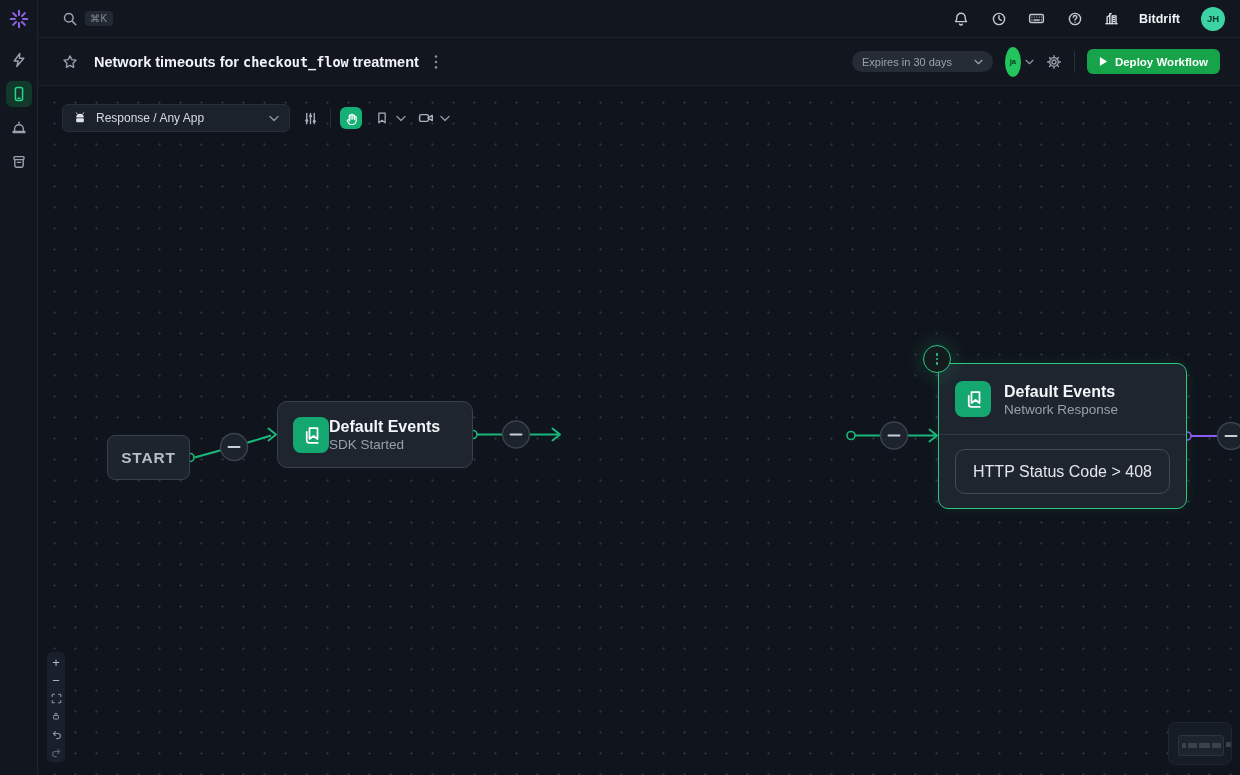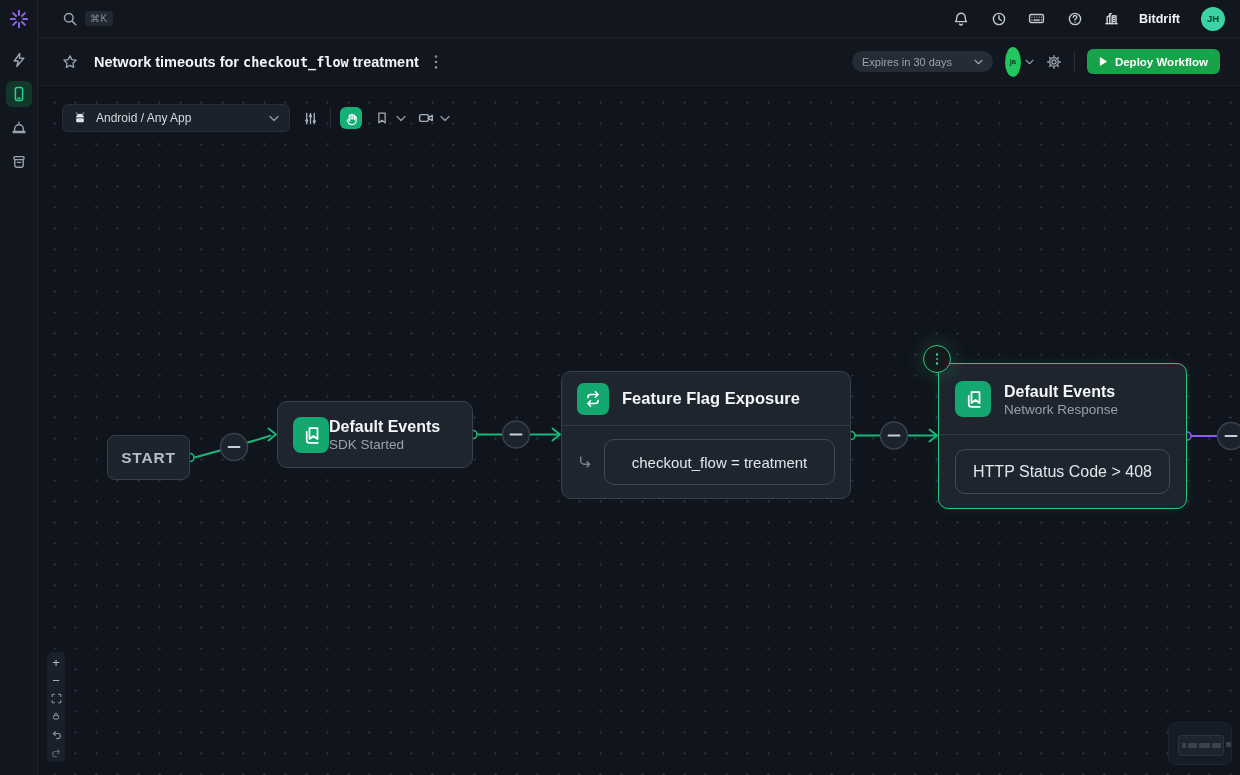--- a/index.html
+++ b/index.html
@@ -264,21 +264,21 @@
 
       <div class="flow-toolbar">
         <div class="platform-select">
           <span>
             <svg width="14" height="14" viewBox="0 0 16 16">
                 <path d="M3.6 7.4a4.4 4.4 0 0 1 8.8 0Z" fill="#dfe3e9"></path>
                 <path d="M4.8 3.4 3.9 2.1M11.2 3.4l.9-1.3" stroke="#dfe3e9" stroke-width="1.1" stroke-linecap="round"></path>
                 <rect x="3.6" y="8.2" width="8.8" height="4.6" rx="1.4" fill="#dfe3e9"></rect>
               </svg>
           </span>
-          <span>Android / Any App</span>
+          <span>Response / Any App</span>
           <span class="chev">
             <svg width="10" height="7" viewBox="0 0 10 7" fill="none" stroke="currentColor" stroke-width="1.4" stroke-linecap="round" stroke-linejoin="round">
                 <path d="M1 1.5 5 5.5 9 1.5"></path>
               </svg>
           </span>
         </div>
         <span class="icon-btn">
           <svg width="15" height="15" viewBox="0 0 16 16" fill="none" stroke="currentColor" stroke-width="1.4" stroke-linecap="round">
               <path d="M4 2.5v11M8 2.5v11M12 2.5v11"></path>
               <circle cx="4" cy="10.2" r="1.6" fill="#aab2bd" stroke="none"></circle>
@@ -363,39 +363,20 @@
               <path d="M4.6 5.4v6.8a2.1 2.1 0 0 0 2.1 2.1h6.7"></path>
               <path d="M6.8 2.4h6.4v8.8l-3.2-2.4-3.2 2.4Z"></path>
             </svg>
         </div>
         <div>
           <div class="node-title">Default Events</div>
           <div class="node-sub">SDK Started</div>
         </div>
       </div>
 
-      <div class="node node-flag">
-        <div class="flag-header">
-          <div class="node-icon sm">
-            <svg width="18" height="18" viewBox="0 0 17 17" fill="none" stroke="currentColor" stroke-width="1.5" stroke-linecap="round" stroke-linejoin="round">
-                <path d="M3.7 7.2v-.4a2.6 2.6 0 0 1 2.6-2.6h7.1m-2.6-2.6 2.6 2.6-2.6 2.6"></path>
-                <path d="M13.3 9.8v.4a2.6 2.6 0 0 1-2.6 2.6H3.6m2.6 2.6-2.6-2.6 2.6-2.6"></path>
-              </svg>
-          </div>
-          <div class="node-title">Feature Flag Exposure</div>
-        </div>
-        <div class="flag-body">
-          <span class="branch-icon">
-            <svg width="17" height="17" viewBox="0 0 18 18" fill="none" stroke="currentColor" stroke-width="1.5" stroke-linecap="round" stroke-linejoin="round">
-                <path d="M4 3v4.4A3.4 3.4 0 0 0 7.4 10.8h6m-2.7-2.7 2.7 2.7-2.7 2.7"></path>
-              </svg>
-          </span>
-          <div class="cond-pill">checkout_flow = treatment</div>
-        </div>
-      </div>
 
       <div class="node node-events-2">
         <div class="n4-header">
           <div class="node-icon">
             <svg width="20" height="20" viewBox="0 0 16 16" fill="none" stroke="currentColor" stroke-width="1.4" stroke-linecap="round" stroke-linejoin="round">
                 <path d="M4.6 5.4v6.8a2.1 2.1 0 0 0 2.1 2.1h6.7"></path>
                 <path d="M6.8 2.4h6.4v8.8l-3.2-2.4-3.2 2.4Z"></path>
               </svg>
           </div>
           <div>

